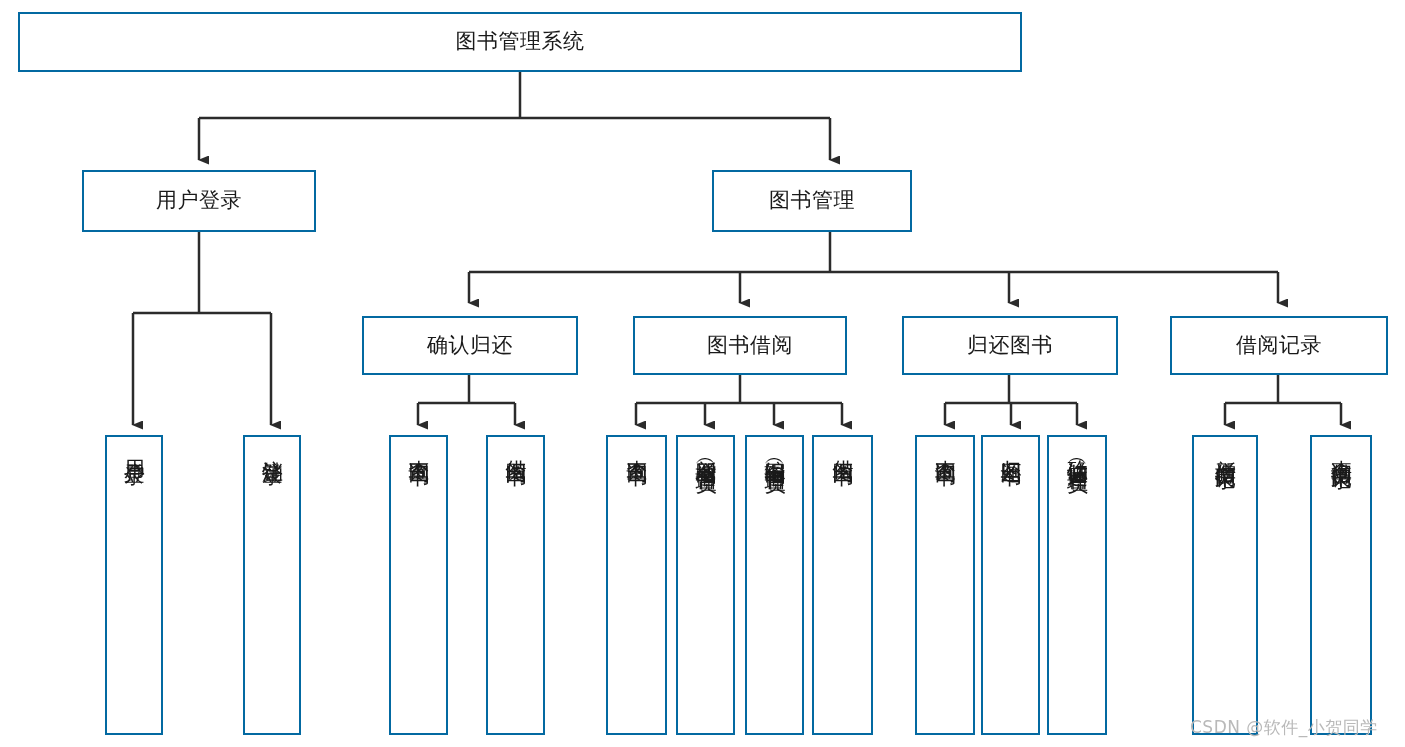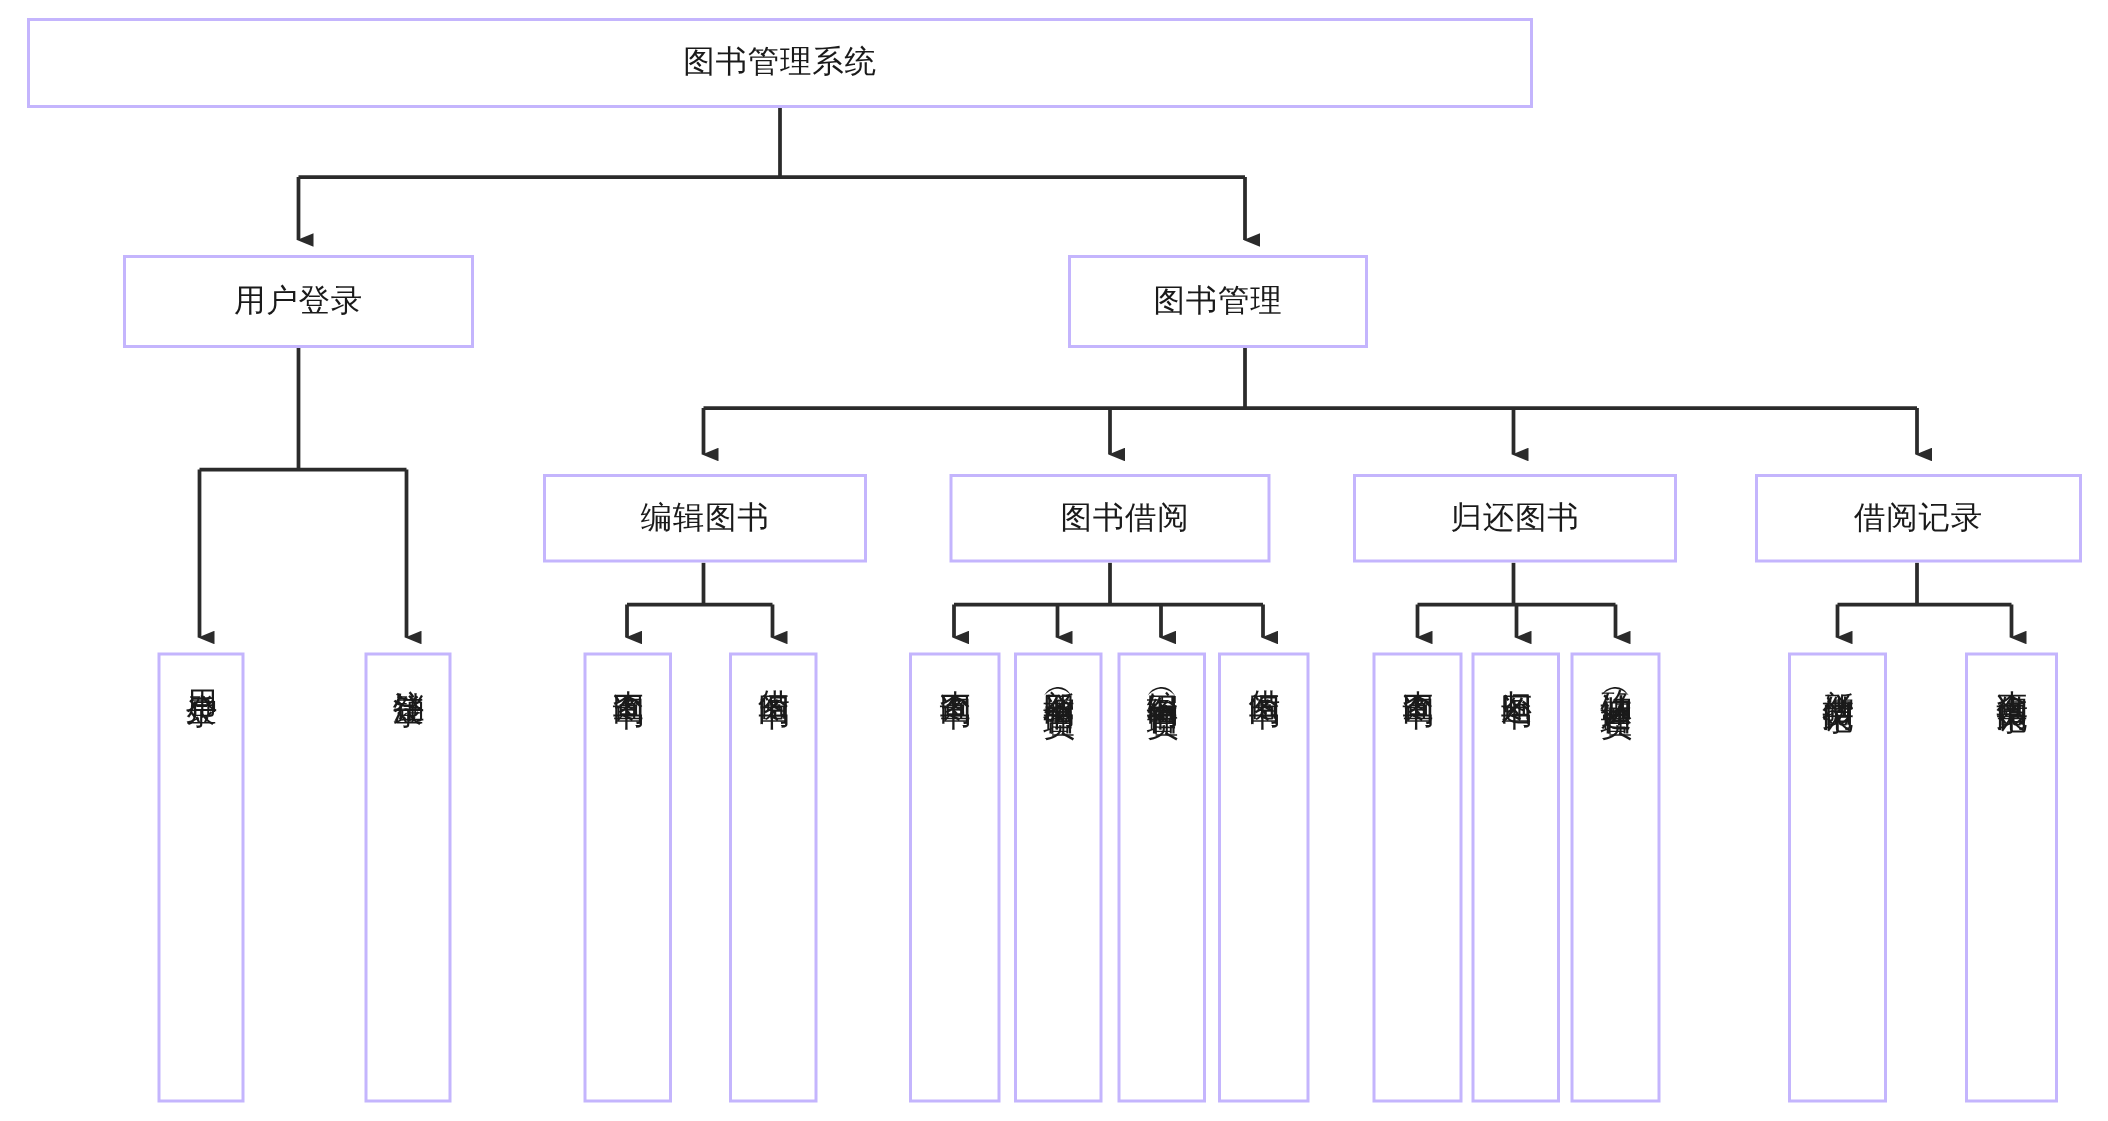--- a/index.html
+++ b/index.html
@@ -22,21 +22,21 @@
   svg.canvas {
     position: absolute;
     left: 0;
     top: 0;
     width: 1405px;
     height: 747px;
   }
   .node-box {
     position: absolute;
     box-sizing: border-box;
-    border: 2px solid #c4b5fd;
+    border: 2px solid #0369a1;
     background: #ffffff;
     display: flex;
     align-items: center;
     justify-content: center;
     overflow: hidden;
   }
   .node-label {
     color: #1a1a1a;
     text-align: center;
     line-height: 1.12;
@@ -127,21 +127,21 @@
   </div>
 
   <div class="node-box horiz" style="left:82px; top:170px; width:234px; height:62px;">
     <span class="node-label">用户登录</span>
   </div>
   <div class="node-box horiz" style="left:712px; top:170px; width:200px; height:62px;">
     <span class="node-label">图书管理</span>
   </div>
 
   <div class="node-box horiz" style="left:362px; top:316px; width:216px; height:59px;">
-    <span class="node-label">编辑图书</span>
+    <span class="node-label">确认归还</span>
   </div>
   <div class="node-box horiz" style="left:633px; top:316px; width:214px; height:59px;padding-left:20px;">
     <span class="node-label">图书借阅</span>
   </div>
   <div class="node-box horiz" style="left:902px; top:316px; width:216px; height:59px;">
     <span class="node-label">归还图书</span>
   </div>
   <div class="node-box horiz" style="left:1170px; top:316px; width:218px; height:59px;">
     <span class="node-label">借阅记录</span>
   </div>
@@ -183,14 +183,15 @@
     <span class="node-label">确认归还（管理员）</span>
   </div>
 
   <div class="node-box vert" style="left:1192px; top:435px; width:66px; height:300px;">
     <span class="node-label">新增借阅记录</span>
   </div>
   <div class="node-box vert" style="left:1310px; top:435px; width:62px; height:300px;">
     <span class="node-label">查询借阅记录</span>
   </div>
 
+  <div class="watermark" style="left:1190px; top:716px;">CSDN @软件_小贺同学</div>
 
 </div>
 
 </body></html>

